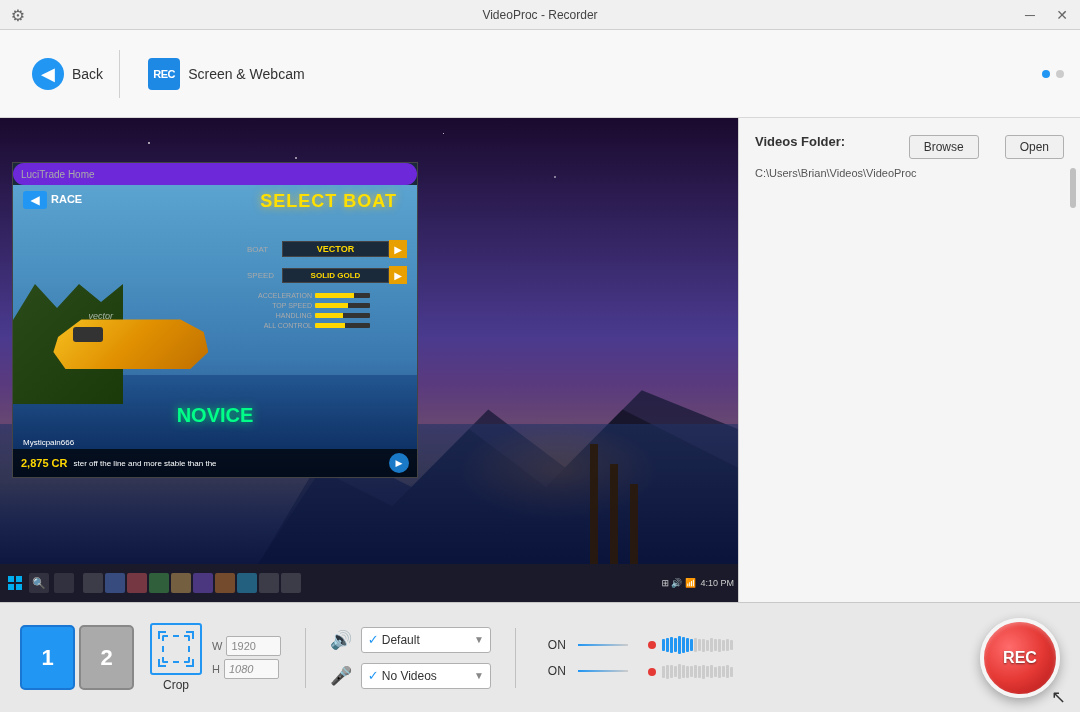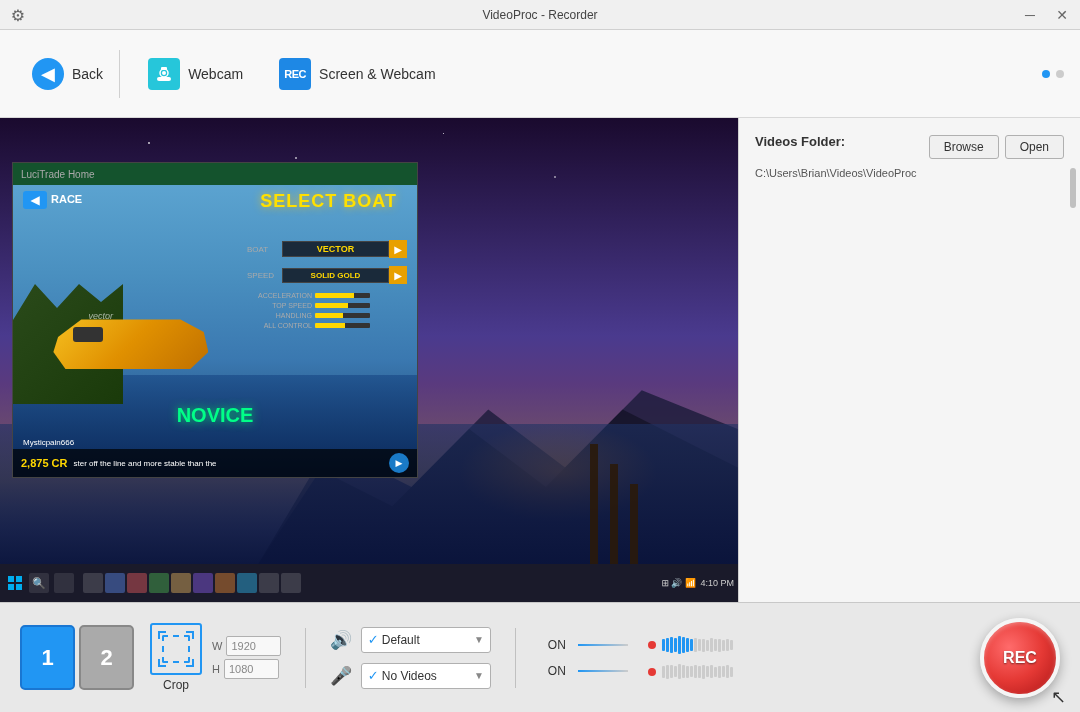--- a/index.html
+++ b/index.html
@@ -148,26 +148,27 @@
       top: 44px;
       left: 12px;
       width: 406px;
       height: 316px;
       background: #1a2a3a;
       border: 1px solid #444;
       overflow: hidden;
     }
     .game-titlebar {
       height: 22px;
-      background: #14532d;
+      background: #6d28d9;
       display: flex;
       align-items: center;
       padding: 0 8px;
       font-size: 10px;
       color: #aaa;
+      border-radius: 11px;
     }
     .game-content {
       width: 100%;
       height: calc(100% - 22px);
       background: linear-gradient(180deg, #87ceeb 0%, #4a90d9 30%, #2a6aad 60%, #1a3a6a 100%);
       position: relative;
       overflow: hidden;
     }
     .game-ui-overlay {
       position: absolute;
@@ -298,20 +299,21 @@
       margin-bottom: 8px;
     }
     .output-btn {
       padding: 4px 14px;
       border: 1px solid #b0b0b0;
       background: #f0f0f0;
       border-radius: 3px;
       cursor: pointer;
       font-size: 12px;
       color: #333;
+      margin-left: 20px;
     }
     .output-path {
       font-size: 11px;
       color: #555;
       margin-top: 4px;
     }
 
     
     .bottom-bar {
       position: absolute;
@@ -533,31 +535,20 @@
   </div>
 </div>
 
 <div class="toolbar">
   <div class="back-btn">
     <div class="back-icon">◀</div>
     <span>Back</span>
   </div>
 
 
-  <button class="toolbar-btn">
-    <div class="toolbar-icon teal">
-      <svg width="20" height="16" viewBox="0 0 20 16" fill="none">
-        <circle cx="10" cy="7" r="4" stroke="white" stroke-width="1.5" fill="none"></circle>
-        <circle cx="10" cy="7" r="2" fill="white"></circle>
-        <rect x="7" y="1" width="6" height="3" rx="1" fill="white"></rect>
-        <rect x="3" y="11" width="14" height="4" rx="2" fill="white"></rect>
-      </svg>
-    </div>
-    <span>Webcam</span>
-  </button>
 
   <button class="toolbar-btn">
     <div class="toolbar-icon rec-blue" style="font-size:11px; font-weight:bold; padding:2px 4px; letter-spacing:-0.5px;">REC</div>
     <span>Screen &amp; Webcam</span>
   </button>
 
   <div style="margin-left:auto; display:flex; gap:6px;">
     <div style="width:8px;height:8px;border-radius:50%;background:#2196F3;"></div>
     <div style="width:8px;height:8px;border-radius:50%;background:#ccc;"></div>
   </div>
@@ -731,21 +722,21 @@
       </div>
       <span class="crop-label">Crop</span>
     </div>
     <div class="crop-dimensions">
       <div class="dim-row">
         <span>W</span>
         <input type="text" class="dim-input" value="1920" style="pointer-events: auto;">
       </div>
       <div class="dim-row">
         <span>H</span>
-        <input type="text" class="dim-input" value="1080" style="pointer-events: auto;">
+        <input type="text" class="dim-input" value="1080" style="pointer-events: auto; font-style: italic;">
       </div>
     </div>
   </div>
 
   <div style="width:1px;height:60px;background:#c0c0c0;margin:0 8px;"></div>
 
   <div class="audio-section">
     <div class="audio-row">
       <span class="audio-icon">🔊</span>
       <div class="audio-select">

